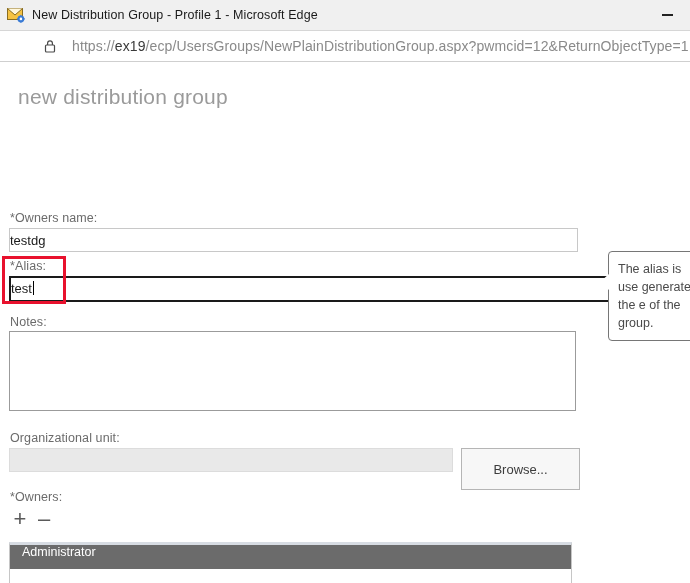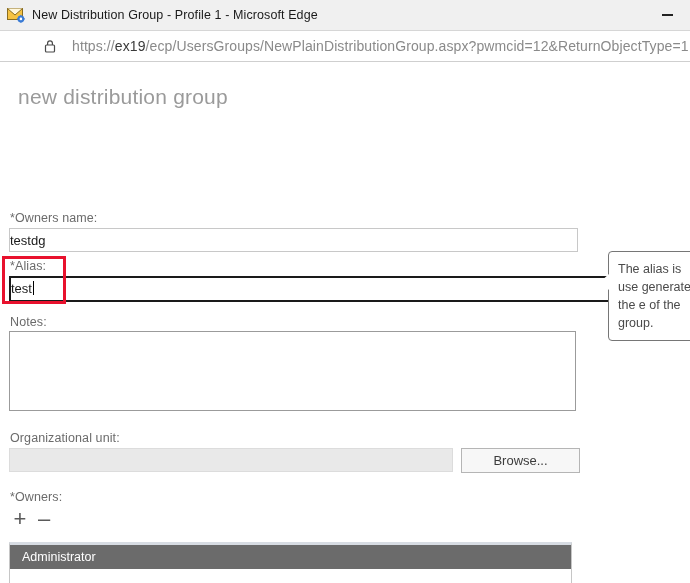--- a/index.html
+++ b/index.html
@@ -227,21 +227,21 @@
   #label-ou { left: 10px; top: 369px; }
   #input-ou {
     left: 9px; top: 386px; width: 444px; height: 24px;
     background: #e9e9e9;
     border: 1px solid #dcdcdc;
     line-height: 22px;
   }
   .browse-button {
     position: absolute;
     left: 461px; top: 386px;
-    width: 119px; height: 25px;
+    width: 119px; height: 42px;
     box-sizing: border-box;
     background: #f7f7f7;
     border: 1px solid #b5b5b5;
     font-family: "Liberation Sans", sans-serif;
     font-size: 13px;
     color: #3c3c3c;
     display: flex;
     align-items: center;
     justify-content: center;
     cursor: default;
@@ -274,21 +274,20 @@
     height: 75px;
     box-sizing: border-box;
     background: #ffffff;
     border: 1px solid #c6c6c6;
     border-top: 3px solid #d7dce3;
     overflow: hidden;
   }
   .owner-row {
     height: 24px;
     display: flex;
-    align-items: center;
     padding-left: 12px;
     font-size: 12.5px;
     color: #3a3a3a;
     box-sizing: border-box;
   }
   .owner-row.selected {
     background: #6b6b6b;
     color: #ffffff;
   }
 </style>

